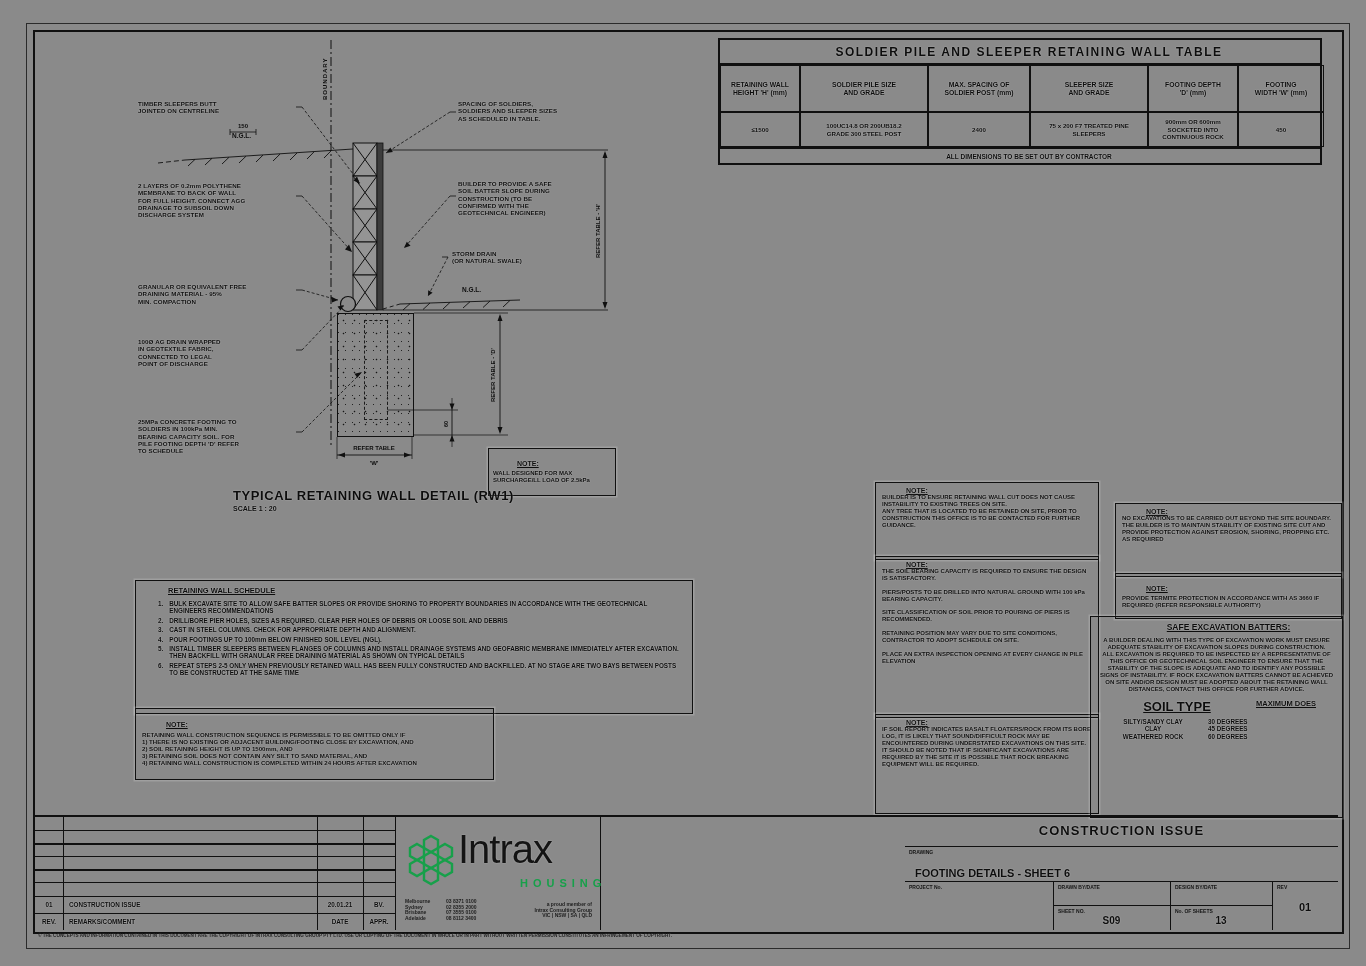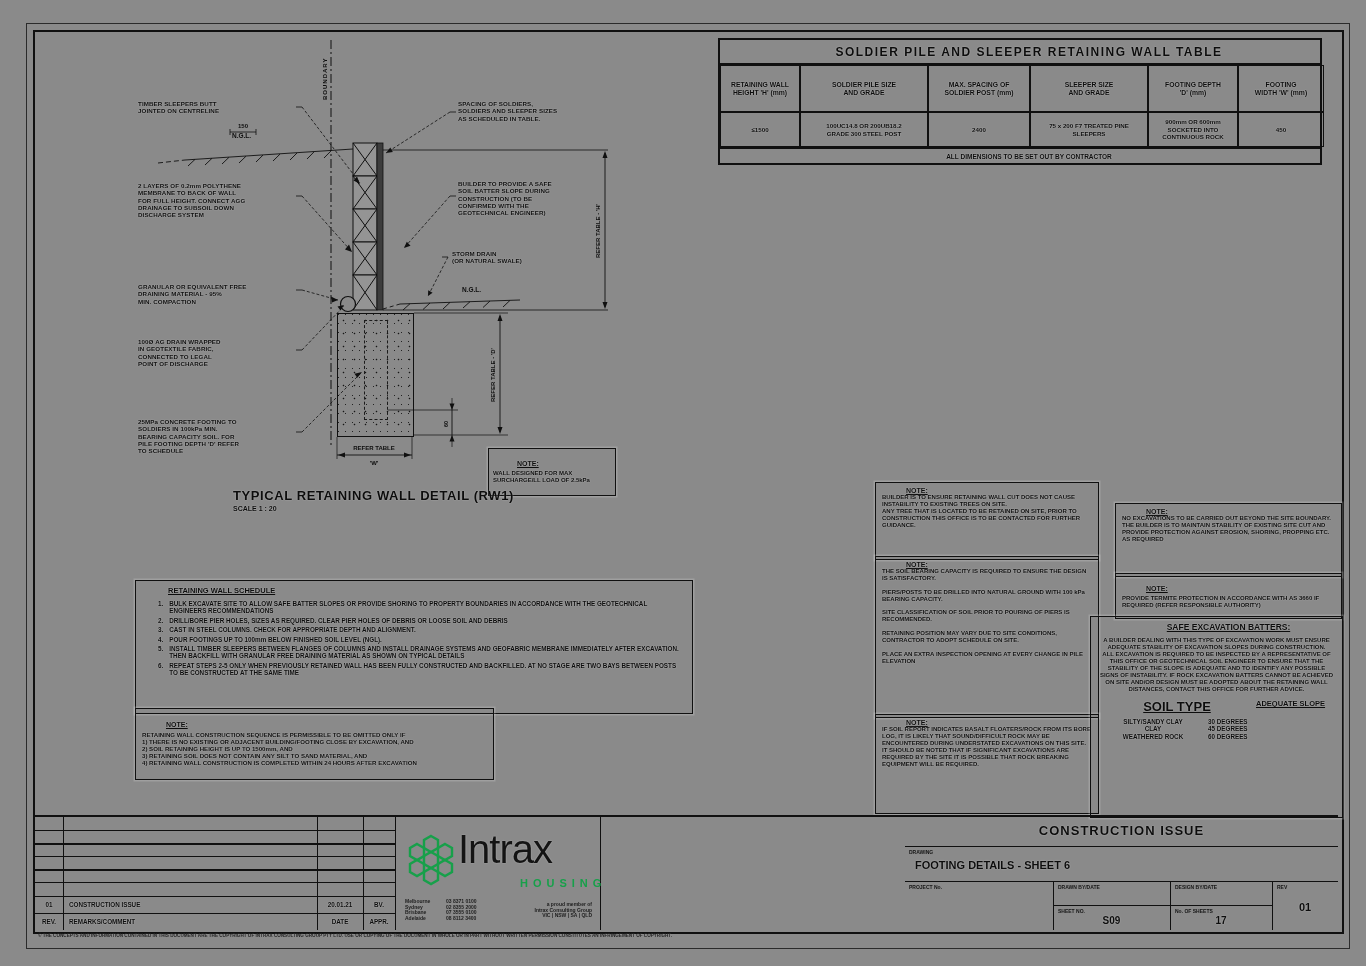--- a/index.html
+++ b/index.html
@@ -304,21 +304,21 @@
     <span class="nt halo" style="font-size:7px;">NOTE:</span>
     <span class="small pre halo" style="display:block;font-size:6px;line-height:7px;">PROVIDE TERMITE PROTECTION IN ACCORDANCE WITH AS 3660 IF REQUIRED (REFER RESPONSIBLE AUTHORITY)</span>
   </div>
 
   <div class="abs nbox" style="left:1090px;top:616px;width:237px;height:190px;padding:5px 7px;z-index:3;text-align:center;">
     <div class="nt halo" style="font-size:8.5px;margin-bottom:5px;">SAFE EXCAVATION BATTERS:</div>
     <div class="small pre halo" style="font-size:6px;line-height:7px;margin-bottom:6px;">A BUILDER DEALING WITH THIS TYPE OF EXCAVATION WORK MUST ENSURE ADEQUATE STABILITY OF EXCAVATION SLOPES DURING CONSTRUCTION.
 ALL EXCAVATION IS REQUIRED TO BE INSPECTED BY A REPRESENTATIVE OF THIS OFFICE OR GEOTECHNICAL SOIL ENGINEER TO ENSURE THAT THE STABILITY OF THE SLOPE IS ADEQUATE AND TO IDENTIFY ANY POSSIBLE SIGNS OF INSTABILITY. IF ROCK EXCAVATION BATTERS CANNOT BE ACHIEVED ON SITE AND/OR DESIGN MUST BE ADOPTED ABOUT THE RETAINING WALL DISTANCES, CONTACT THIS OFFICE FOR FURTHER ADVICE.</div>
     <div style="display:flex;margin-bottom:4px;">
       <div class="nt halo" style="width:110px;font-size:13px;">SOIL TYPE</div>
-      <div class="nt halo" style="font-size:7.5px;">ADEQUATE SLOPE</div>
+      <div class="nt halo" style="font-size:7.5px;">MAXIMUM DOES</div>
     </div>
     <div style="display:flex;">
         <div class="small halo" style="width:110px;">SILTY/SANDY CLAY</div>
         <div class="small halo">30 DEGREES</div>
       </div>
     <div style="display:flex;">
         <div class="small halo" style="width:110px;">CLAY</div>
         <div class="small halo">45 DEGREES</div>
       </div>
     <div style="display:flex;">
@@ -374,36 +374,36 @@
 08 8112 3400</div>
     <div class="abs tiny pre" style="left:102px;top:87px;width:94px;text-align:right;color:#1e1e1e;">a proud member of
 Intrax Consulting Group
 VIC | NSW | SA | QLD</div>
   </div>
 
 
   <div class="abs" style="left:905px;top:815px;width:433px;height:115px;z-index:4;">
     <div class="abs cellc halo" style="left:0;top:0;width:433px;height:31px;font-size:13px;font-weight:700;letter-spacing:1px;border-bottom:1.5px solid #101010;">CONSTRUCTION ISSUE</div>
     <div class="abs lbl" style="left:4px;top:34px;">DRAWING</div>
-    <div class="abs halo" style="left:10px;top:44px;font-size:11px;font-weight:700;">FOOTING DETAILS - SHEET 6</div>
+    <div class="abs halo" style="left:10px;top:52px;font-size:11px;font-weight:700;">FOOTING DETAILS - SHEET 6</div>
     <div class="abs" style="left:0;top:66px;width:433px;border-top:1.5px solid #101010;"></div>
 
     <div class="abs lbl" style="left:4px;top:69px;">PROJECT No.</div>
 
     <div class="abs" style="left:148px;top:66px;height:49px;border-left:1.5px solid #101010;"></div>
     <div class="abs lbl" style="left:153px;top:69px;">DRAWN BY/DATE</div>
     <div class="abs" style="left:148px;top:90px;width:117px;border-top:1px solid #101010;"></div>
     <div class="abs lbl" style="left:153px;top:93px;">SHEET NO.</div>
     <div class="abs cellc halo" style="left:148px;top:96px;width:117px;height:19px;font-size:10px;font-weight:700;">S09</div>
 
     <div class="abs" style="left:265px;top:66px;height:49px;border-left:1.5px solid #101010;"></div>
     <div class="abs lbl" style="left:270px;top:69px;">DESIGN BY/DATE</div>
     <div class="abs" style="left:265px;top:90px;width:102px;border-top:1px solid #101010;"></div>
     <div class="abs lbl" style="left:270px;top:93px;">No. OF SHEETS</div>
-    <div class="abs cellc halo" style="left:265px;top:96px;width:102px;height:19px;font-size:10px;font-weight:700;">17</div>
+    <div class="abs cellc halo" style="left:265px;top:96px;width:102px;height:19px;font-size:10px;font-weight:700;">13</div>
 
     <div class="abs" style="left:367px;top:66px;height:49px;border-left:1.5px solid #101010;"></div>
     <div class="abs lbl" style="left:372px;top:69px;">REV</div>
     <div class="abs cellc halo" style="left:367px;top:72px;width:66px;height:40px;font-size:11px;font-weight:700;">01</div>
   </div>
 
   <div class="abs" style="left:38px;top:933px;width:740px;font-size:4.6px;line-height:5px;font-weight:700;color:#242424;z-index:3;">© THE CONCEPTS AND INFORMATION CONTAINED IN THIS DOCUMENT ARE THE COPYRIGHT OF INTRAX CONSULTING GROUP PTY LTD. USE OR COPYING OF THE DOCUMENT IN WHOLE OR IN PART WITHOUT WRITTEN PERMISSION CONSTITUTES AN INFRINGEMENT OF COPYRIGHT.</div>
 
 </div>
 

